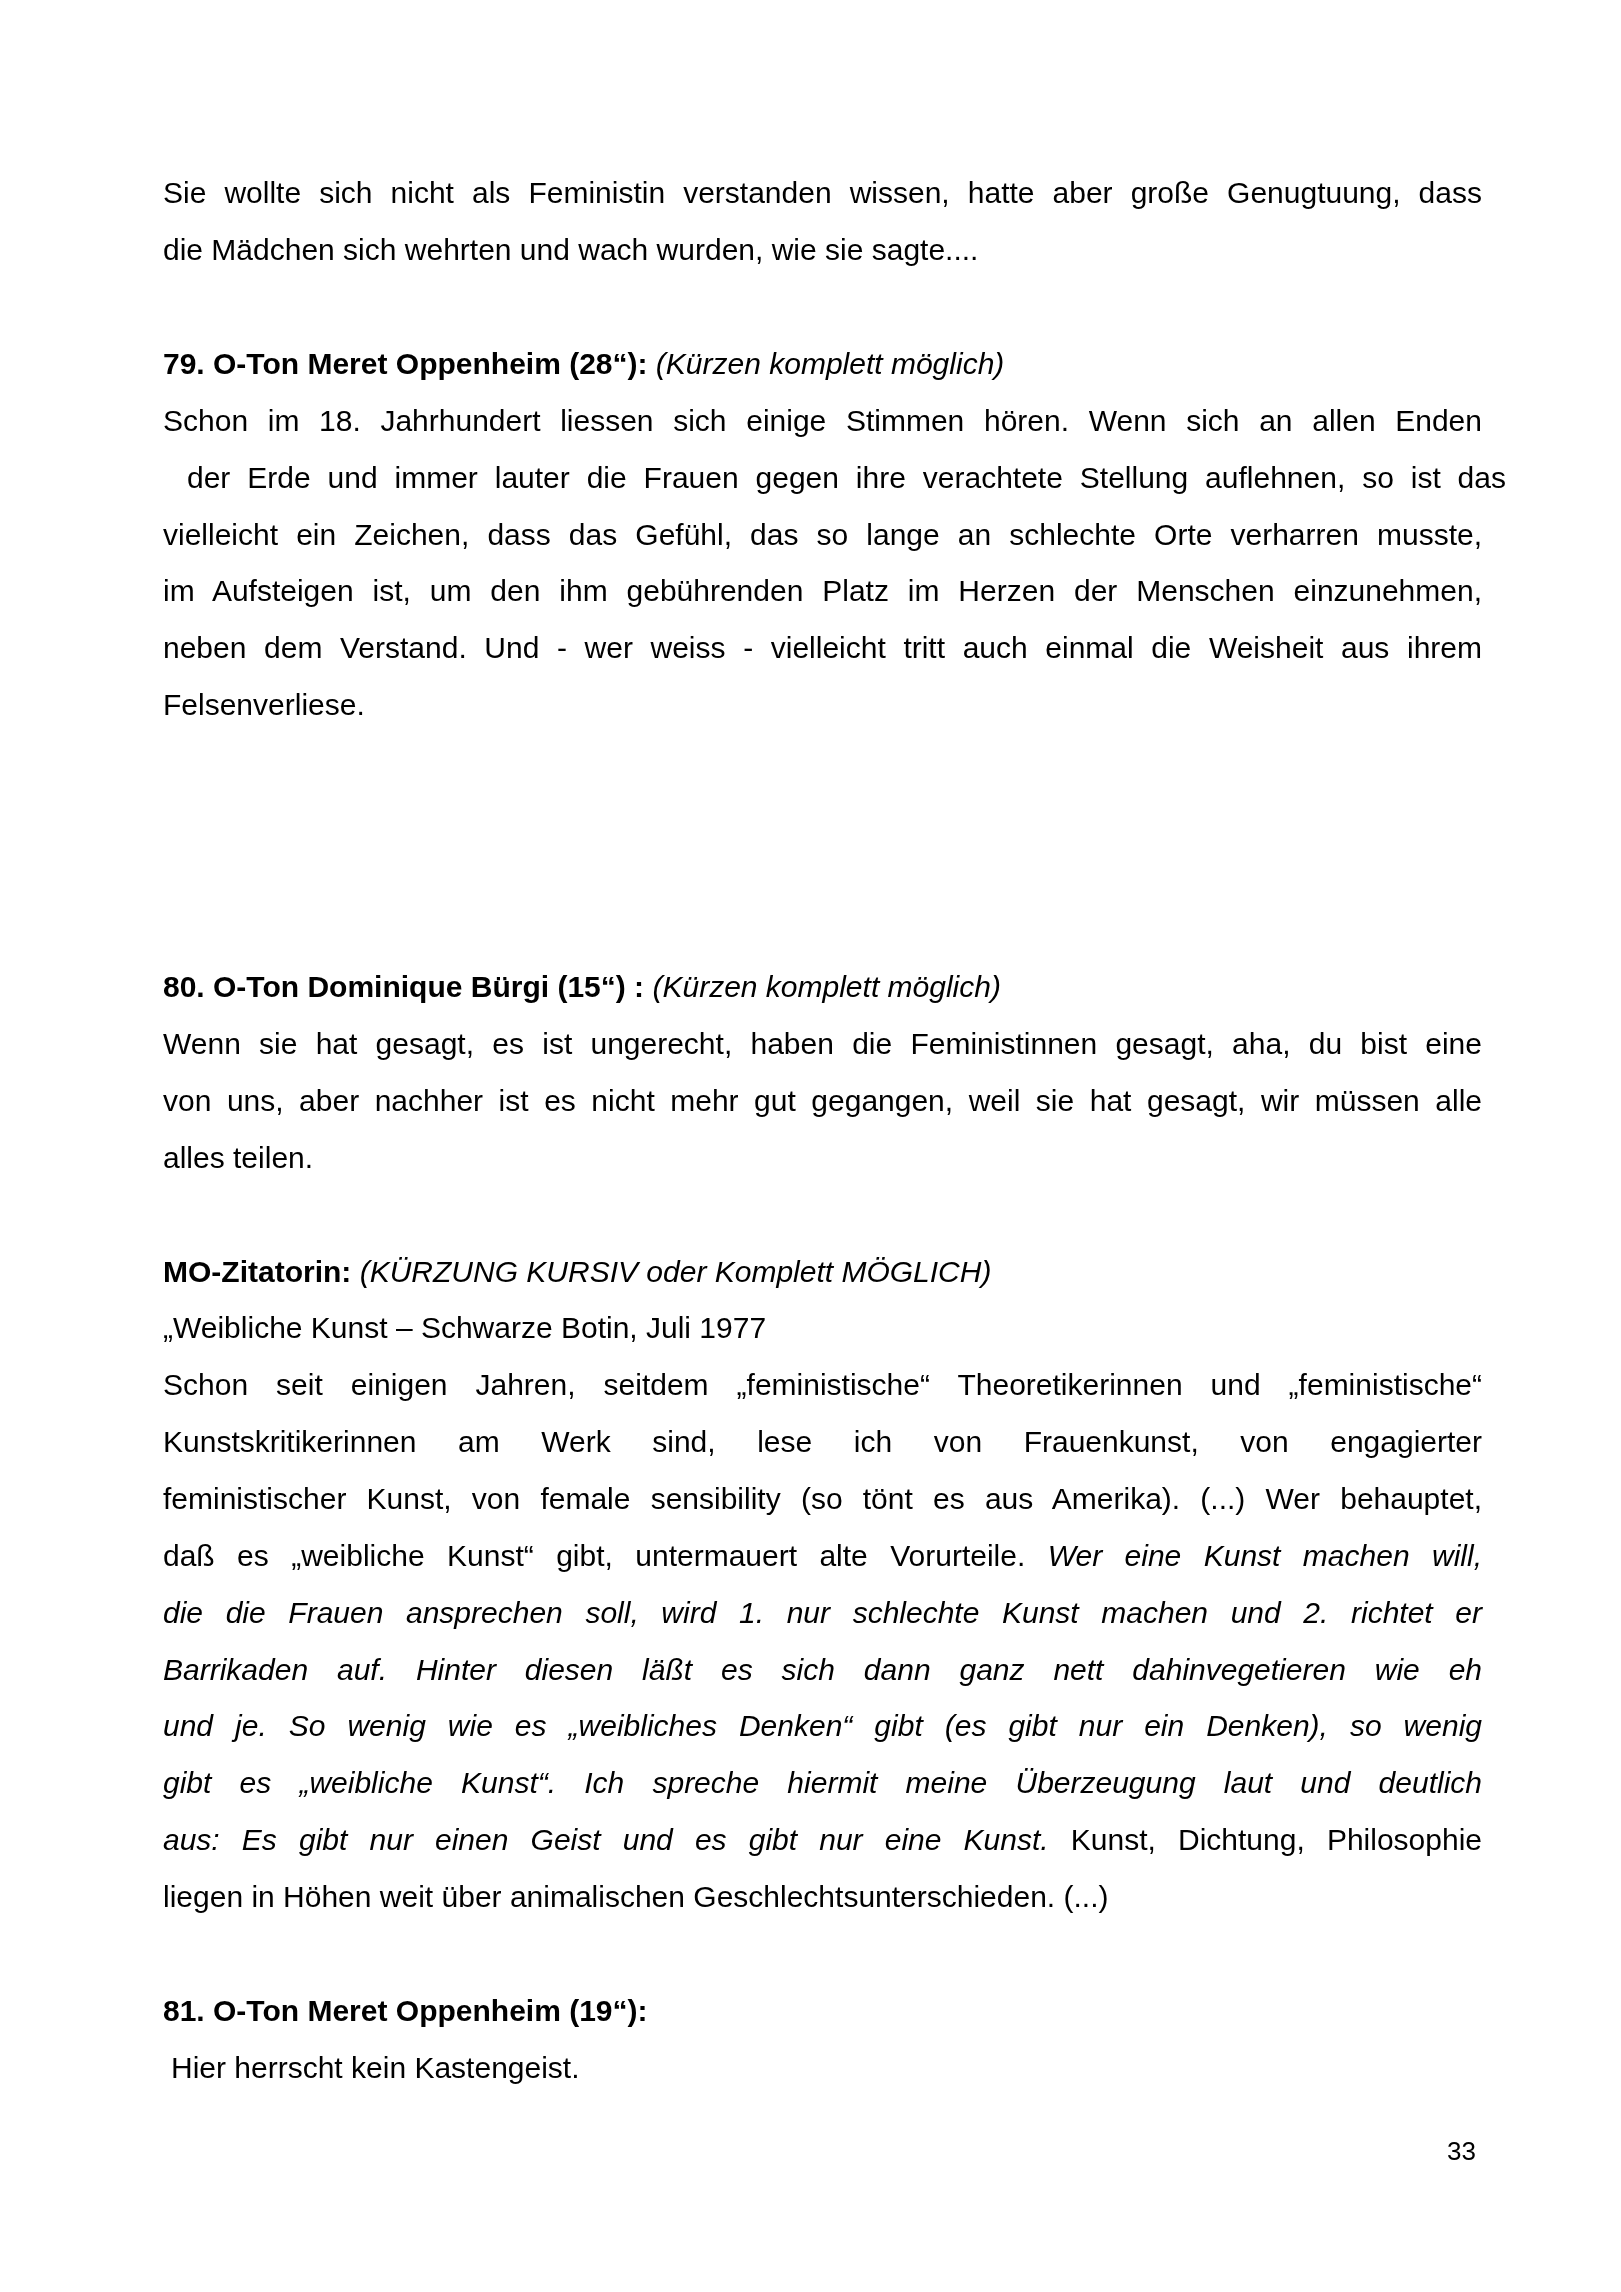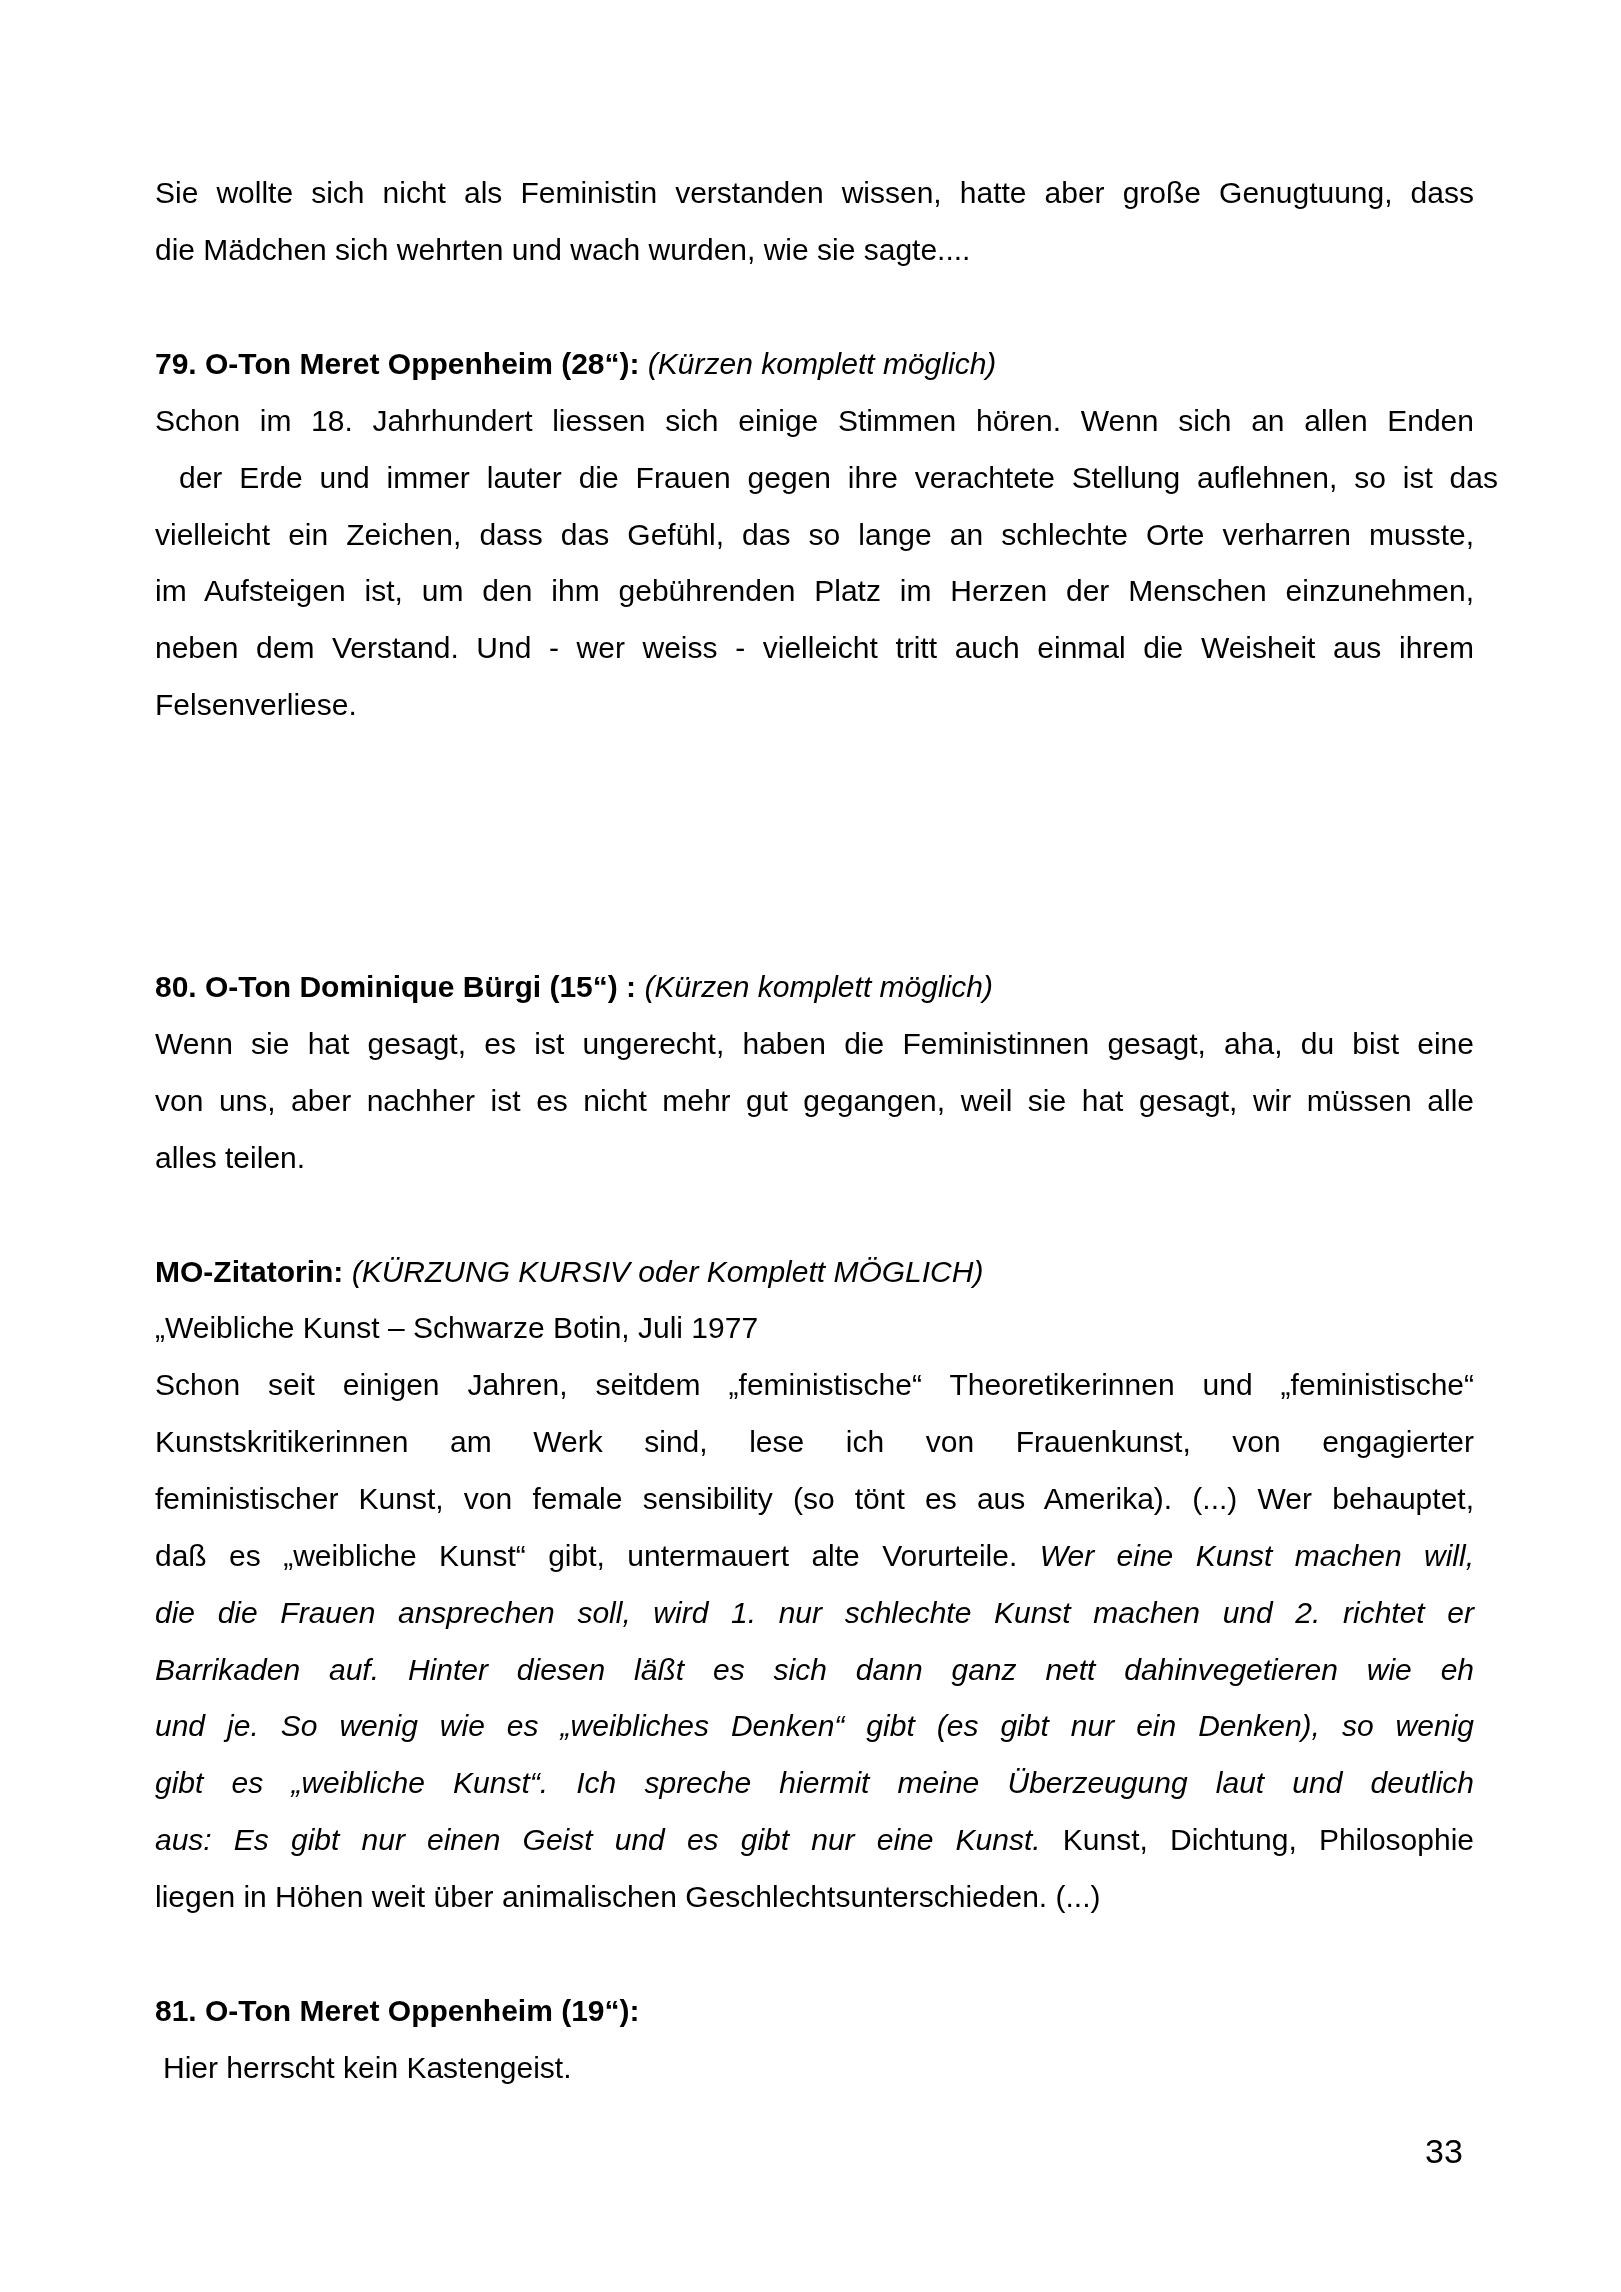--- a/index.html
+++ b/index.html
@@ -16,38 +16,39 @@
     overflow: hidden;
   }
   .page {
     position: absolute;
     left: 155px;
     top: 0;
     width: 1319px;
   }
   .line {
     position: absolute;
-    left: 0;
+    left: 8px;
     width: 1319px;
     font-size: 30px;
     line-height: 37px;
     white-space: nowrap;
   }
   .just {
     text-align: justify;
     text-align-last: justify;
   }
   .b { font-weight: bold; }
   .bi { font-weight: normal; font-style: italic; }
   .page-number {
     position: absolute;
     left: 1425px;
     top: 2133px;
     width: 51px;
-    font-size: 34px;
+    text-align: right;
+    font-size: 26px;
     line-height: 37px;
   }
 </style>
 </head>
 <body>
 
 <div class="page">
 
   <div>
     <div class="line just" style="top:174px;">Sie wollte sich nicht als Feministin verstanden wissen, hatte aber große Genugtuung, dass</div>

